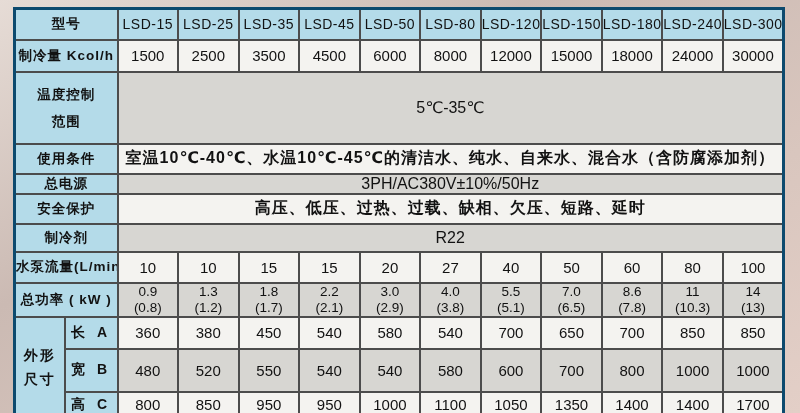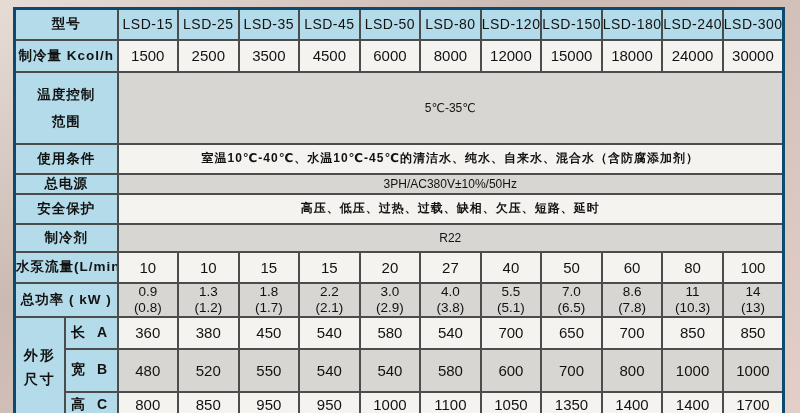--- a/index.html
+++ b/index.html
@@ -42,21 +42,21 @@
     font-weight: bold;
     font-size: 13.5px;
     letter-spacing: 1px;
   }
   td.lbl .line { line-height: 27px; }
   td.grp { font-weight: bold; font-size: 14px; letter-spacing: 2px; }
   td.grp .line { line-height: 24px; }
   td.sub { font-weight: bold; font-size: 14px; letter-spacing: 4px; text-align: center; }
   td.model { font-size: 14px; letter-spacing: 0.5px; }
   td.val { font-size: 15px; }
-  td.spanv { font-size: 12px; }
+  td.spanv { font-size: 16px; }
   td.spanv.cjk { font-weight: bold; letter-spacing: 1px; }
   td.power { font-size: 13.5px; }
   td.power .line { line-height: 16px; }
   .blue  { background: #b4dbe9; }
   .white { background: #f4f3f0; }
   .gray  { background: #d7d6d2; }
 </style>
 </head>
 <body>
 

